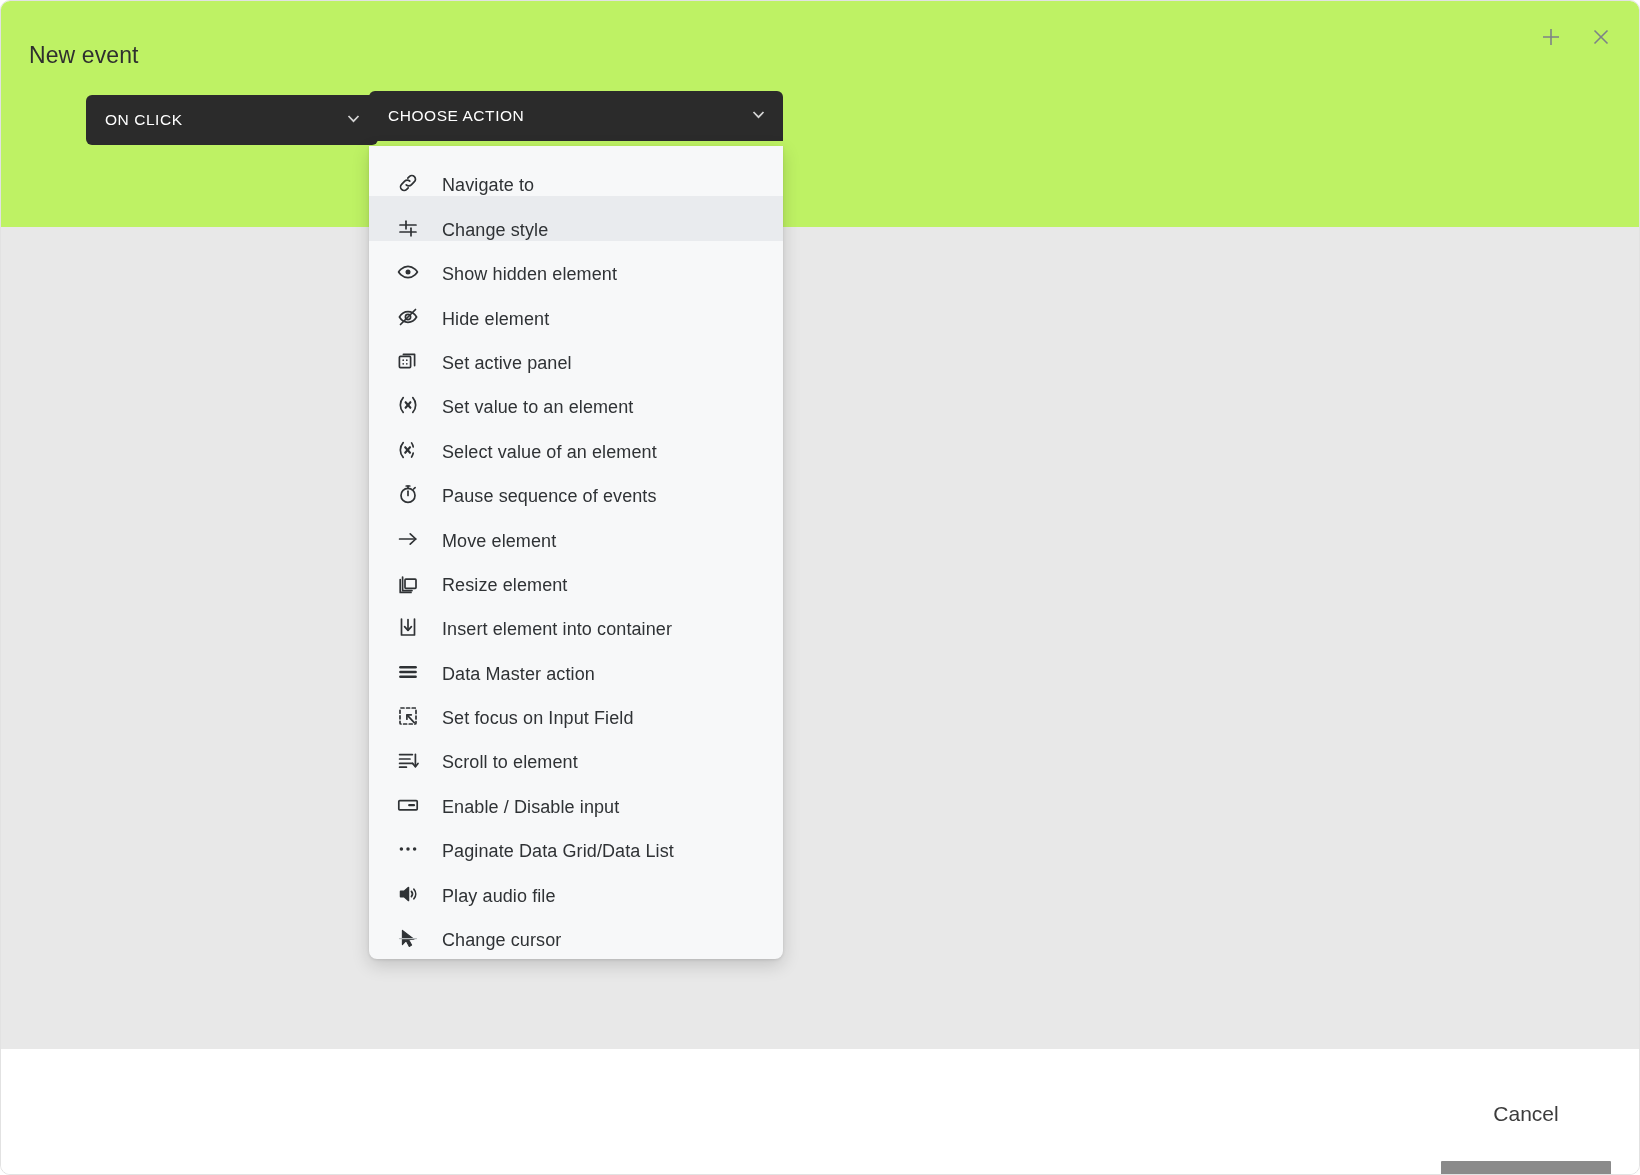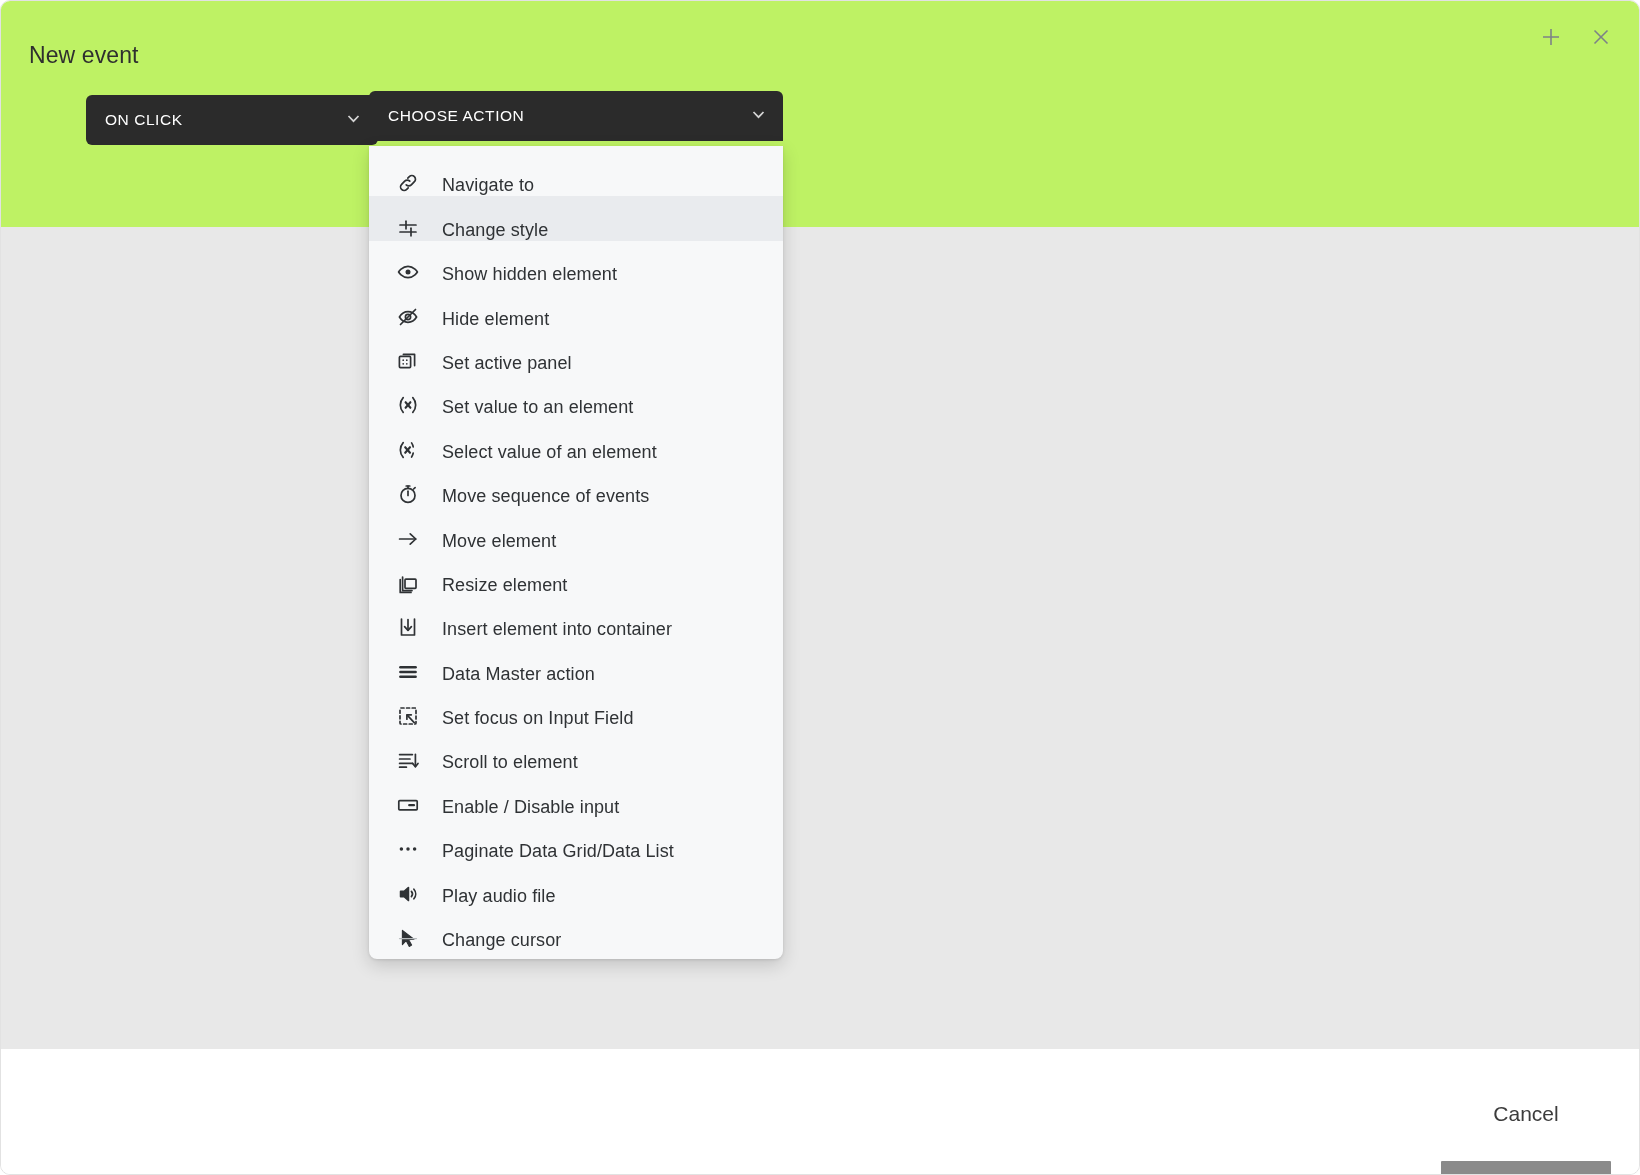--- a/index.html
+++ b/index.html
@@ -302,21 +302,21 @@
       <div class="menu-item">
         <span class="menu-icon">
           <svg width="24" height="24" viewBox="0 0 24 24" fill="none" stroke="#2f3235" stroke-width="1.7" stroke-linecap="round" stroke-linejoin="round">
             <circle cx="12" cy="13.4" r="7"></circle>
             <line x1="12" y1="13.4" x2="12" y2="9.2"></line>
             <line x1="12" y1="4" x2="12" y2="6.3"></line>
             <line x1="10.2" y1="4" x2="13.8" y2="4"></line>
             <line x1="17.6" y1="7" x2="19.1" y2="5.6"></line>
           </svg>
         </span>
-        <span class="menu-label">Move sequence of events</span>
+        <span class="menu-label">Pause sequence of events</span>
       </div>
       <div class="menu-item">
         <span class="menu-icon">
           <svg width="24" height="24" viewBox="0 0 24 24" fill="none" stroke="#2f3235" stroke-width="1.7" stroke-linecap="round" stroke-linejoin="round">
             <line x1="3.6" y1="12" x2="19.6" y2="12"></line>
             <polyline points="14.2,6.8 19.8,12 14.2,17.2"></polyline>
           </svg>
         </span>
         <span class="menu-label">Move element</span>
       </div>

